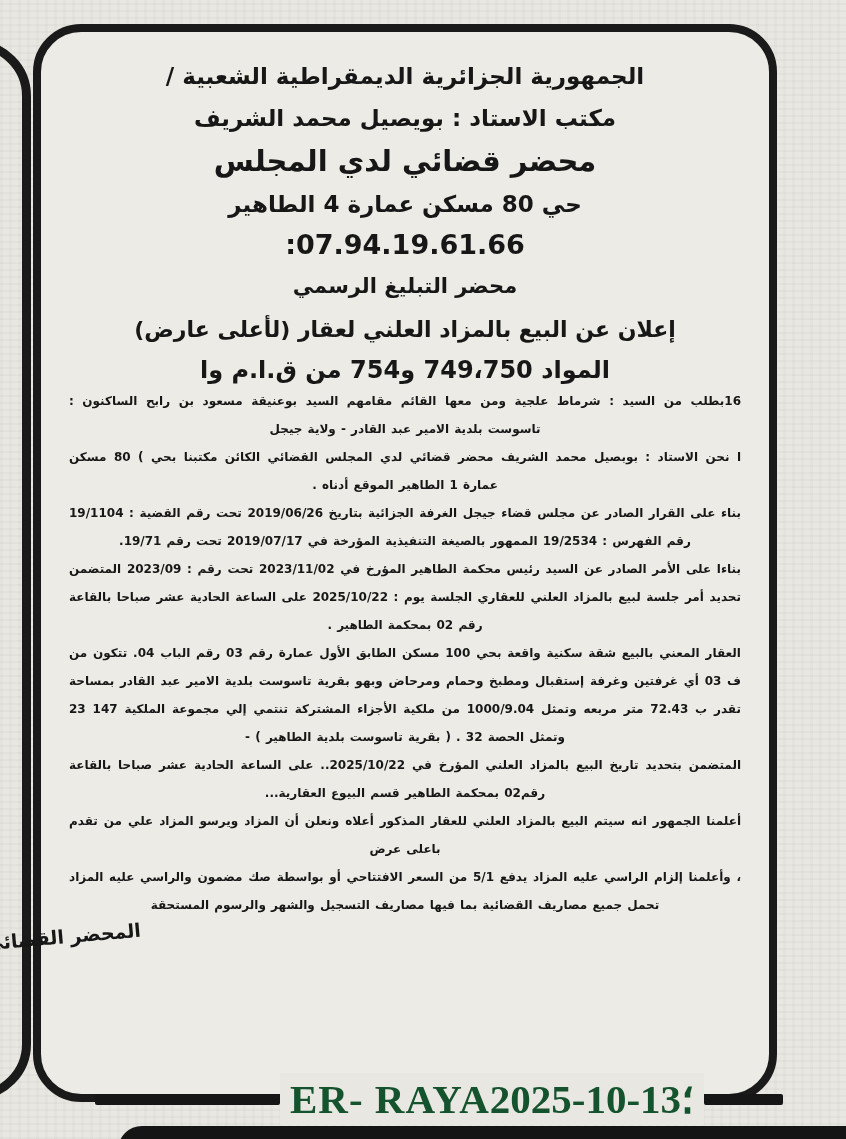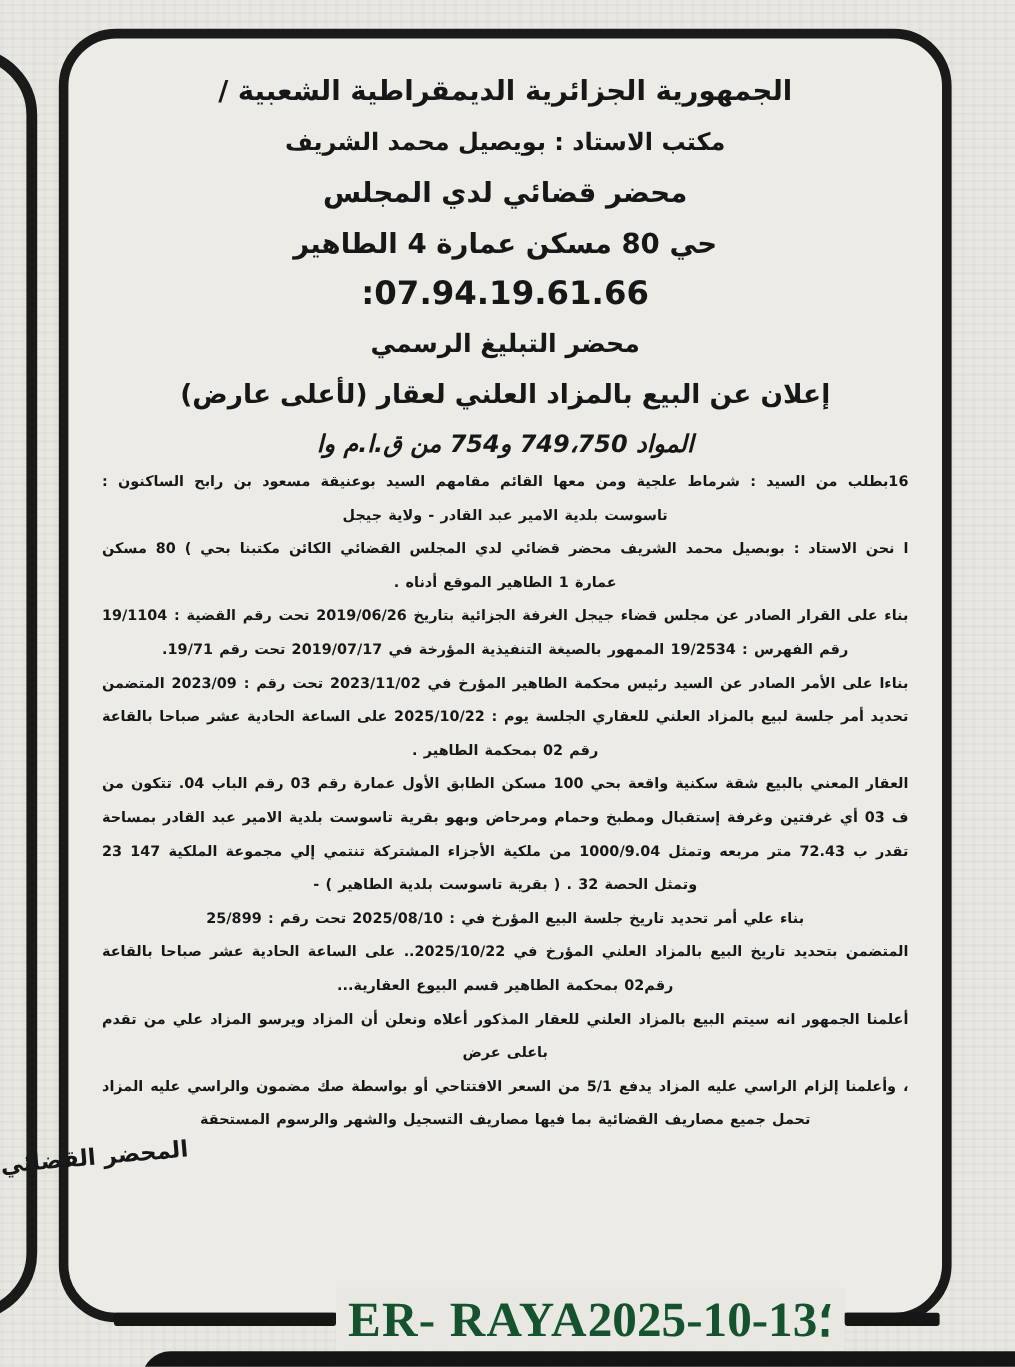--- a/index.html
+++ b/index.html
@@ -17,36 +17,35 @@
   .neighbor-box{
     position:absolute;left:-155px;top:40px;width:186px;height:1060px;
     box-sizing:border-box;border:9px solid #1a1a1a;border-radius:56px;
     background:transparent;
   }
   
   .main-box{
     position:absolute;left:33px;top:24px;width:744px;height:1078px;
     box-sizing:border-box;border:8px solid #1a1a1a;border-radius:48px;
     background:#ecebe6;
-    margin-left:16px;
   }
   .content{
     position:absolute;inset:8px 14px 8px 14px;
     padding:16px 14px 0 14px;
     direction:rtl;
   }
   .c{ text-align:center; font-weight:bold; }
   .hdr-republic { font-size:23px; line-height:40px; letter-spacing:-.5px;}
-  .hdr-office   { font-size:20px; line-height:44px; }
-  .hdr-bailiff  { font-size:23px; line-height:43px; }
+  .hdr-office   { font-size:23px; line-height:44px; }
+  .hdr-bailiff  { font-size:29px; line-height:43px; }
   .hdr-address  { font-size:23px; line-height:42px; }
   .hdr-phone    { direction:ltr; font-size:27px; line-height:40px; font-weight:bold; }
   .hdr-record   { font-size:21px; line-height:42px; }
   .hdr-title    { font-size:22px; line-height:46px; letter-spacing:-.5px;}
-  .hdr-articles { font-size:20px; line-height:34px;font-style:italic; }
+  .hdr-articles { font-size:24px; line-height:34px; }
   .body-text p{
     margin:0;
     font-size:12px;
     line-height:28px;
     font-weight:bold;
     text-align:justify;
     text-align-last:center;
     direction:rtl;
     word-spacing:1px;
   }
@@ -93,21 +92,20 @@
     <div class="c hdr-record">محضر التبليغ الرسمي</div>
     <div class="c hdr-title">إعلان عن البيع بالمزاد العلني لعقار (لأعلى عارض)</div>
     <div class="c hdr-articles">المواد 749،750 و754 من ق.ا.م وا</div>
 
     <div class="body-text">
       <p>16بطلب من السيد : شرماط علجية ومن معها القائم مقامهم السيد بوعنيقة مسعود بن رابح الساكنون : تاسوست بلدية الامير عبد القادر - ولاية جيجل</p>
       <p>ا نحن الاستاد : بوبصيل محمد الشريف محضر قضائي لدي المجلس القضائي الكائن مكتبنا بحي ) 80 مسكن عمارة 1 الطاهير الموقع أدناه .</p>
       <p>بناء على القرار الصادر عن مجلس قضاء جيجل الغرفة الجزائية بتاريخ 2019/06/26 تحت رقم القضية : 19/1104 رقم الفهرس : 19/2534 الممهور بالصيغة التنفيذية المؤرخة في 2019/07/17 تحت رقم 19/71.</p>
       <p>بناءا على الأمر الصادر عن السيد رئيس محكمة الطاهير المؤرخ في 2023/11/02 تحت رقم : 2023/09 المتضمن تحديد أمر جلسة لبيع بالمزاد العلني للعقاري الجلسة يوم : 2025/10/22 على الساعة الحادية عشر صباحا بالقاعة رقم 02 بمحكمة الطاهير .</p>
       <p>العقار المعني بالبيع شقة سكنية واقعة بحي 100 مسكن الطابق الأول عمارة رقم 03 رقم الباب 04. تتكون من ف 03 أي غرفتين وغرفة إستقبال ومطبخ وحمام ومرحاض وبهو بقرية تاسوست بلدية الامير عبد القادر بمساحة تقدر ب 72.43 متر مربعه وتمثل 1000/9.04 من ملكية الأجزاء المشتركة تنتمي إلي مجموعة الملكية 147 23 وتمثل الحصة 32 . ( بقرية تاسوست بلدية الطاهير ) -</p>
-      <p>بناء علي أمر تحديد تاريخ جلسة البيع المؤرخ في : 2025/08/10 تحت رقم : 25/899</p>
       <p>المتضمن بتحديد تاريخ البيع بالمزاد العلني المؤرخ في 2025/10/22.. على الساعة الحادية عشر صباحا بالقاعة رقم02 بمحكمة الطاهير قسم البيوع العقارية...</p>
       <p>أعلمنا الجمهور انه سيتم البيع بالمزاد العلني للعقار المذكور أعلاه ونعلن أن المزاد ويرسو المزاد علي من تقدم باعلى عرض</p>
       <p>، وأعلمنا إلزام الراسي عليه المزاد يدفع 5/1 من السعر الافتتاحي أو بواسطة صك مضمون والراسي عليه المزاد تحمل جميع مصاريف القضائية بما فيها مصاريف التسجيل والشهر والرسوم المستحقة</p>
     </div>
 
     <div class="signature">المحضر القضائي</div>
   </div>
 </div>
 
 <div class="footer">

